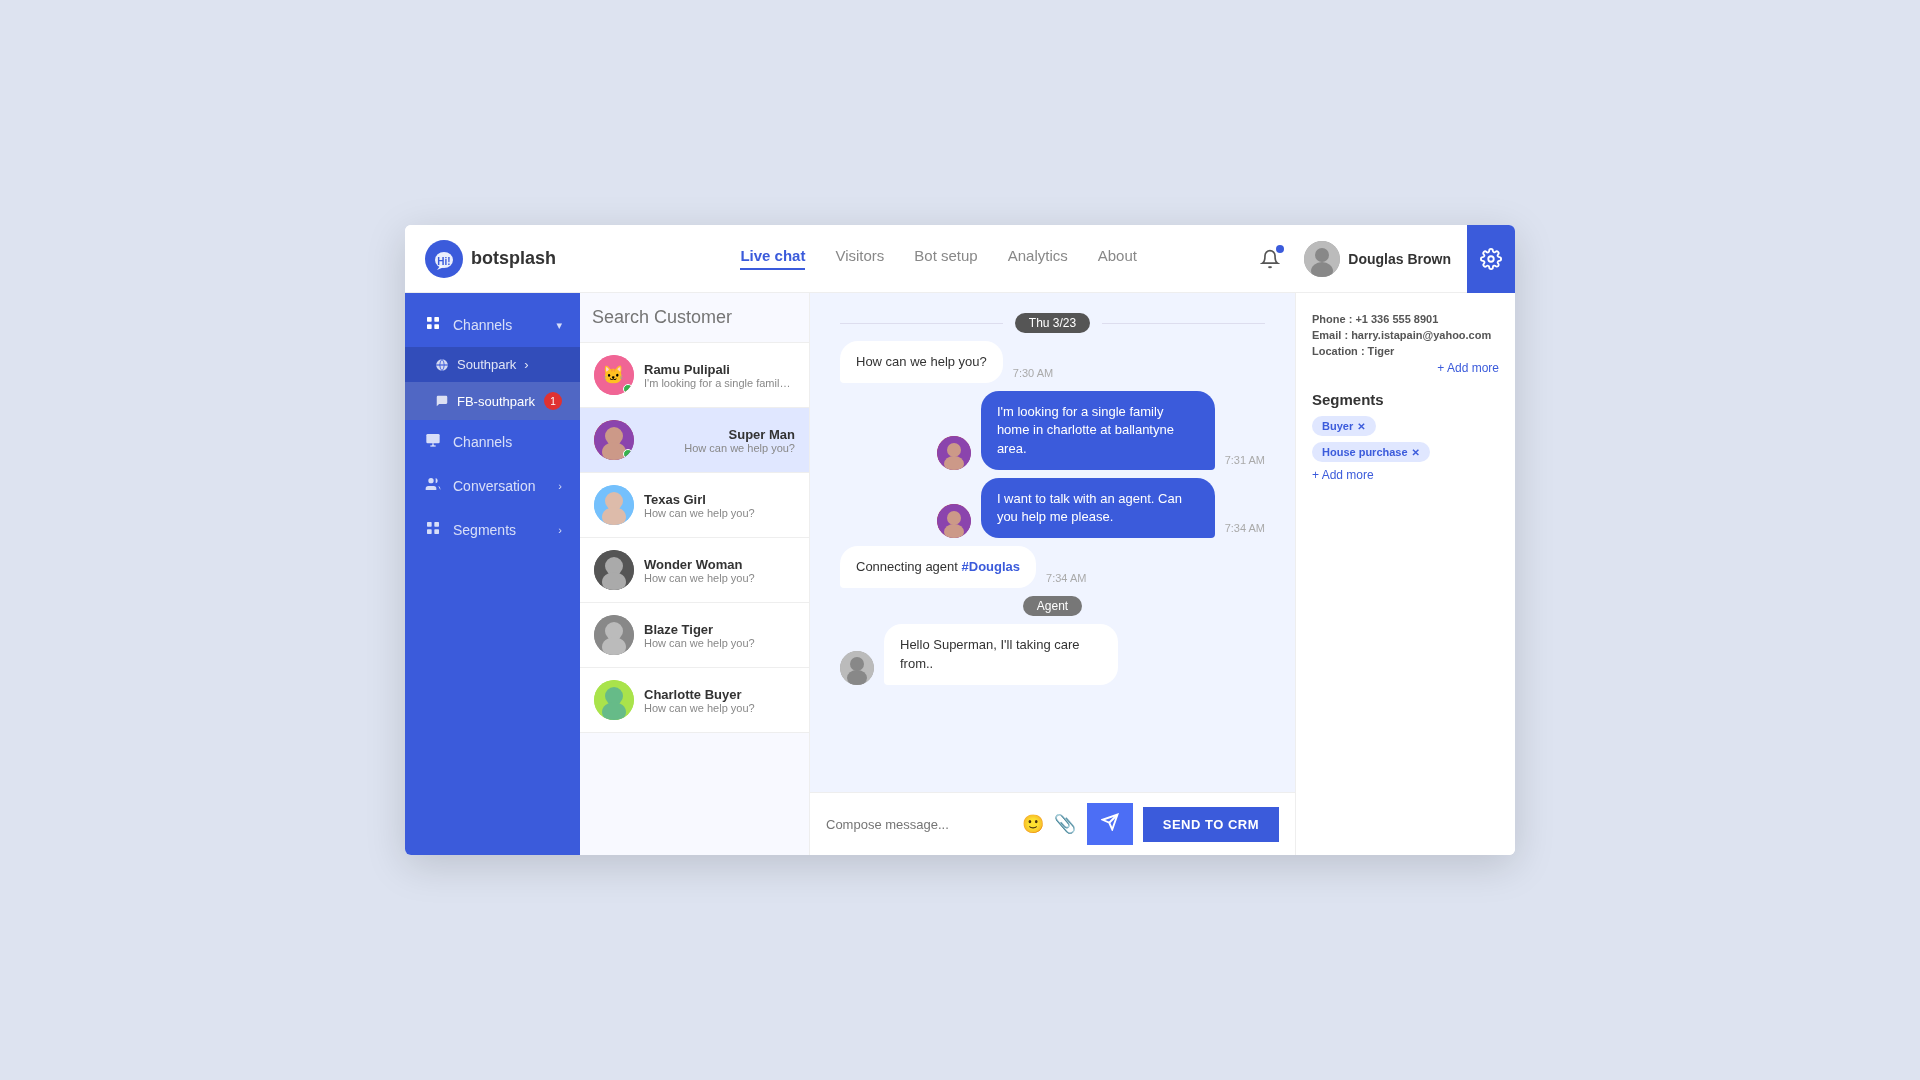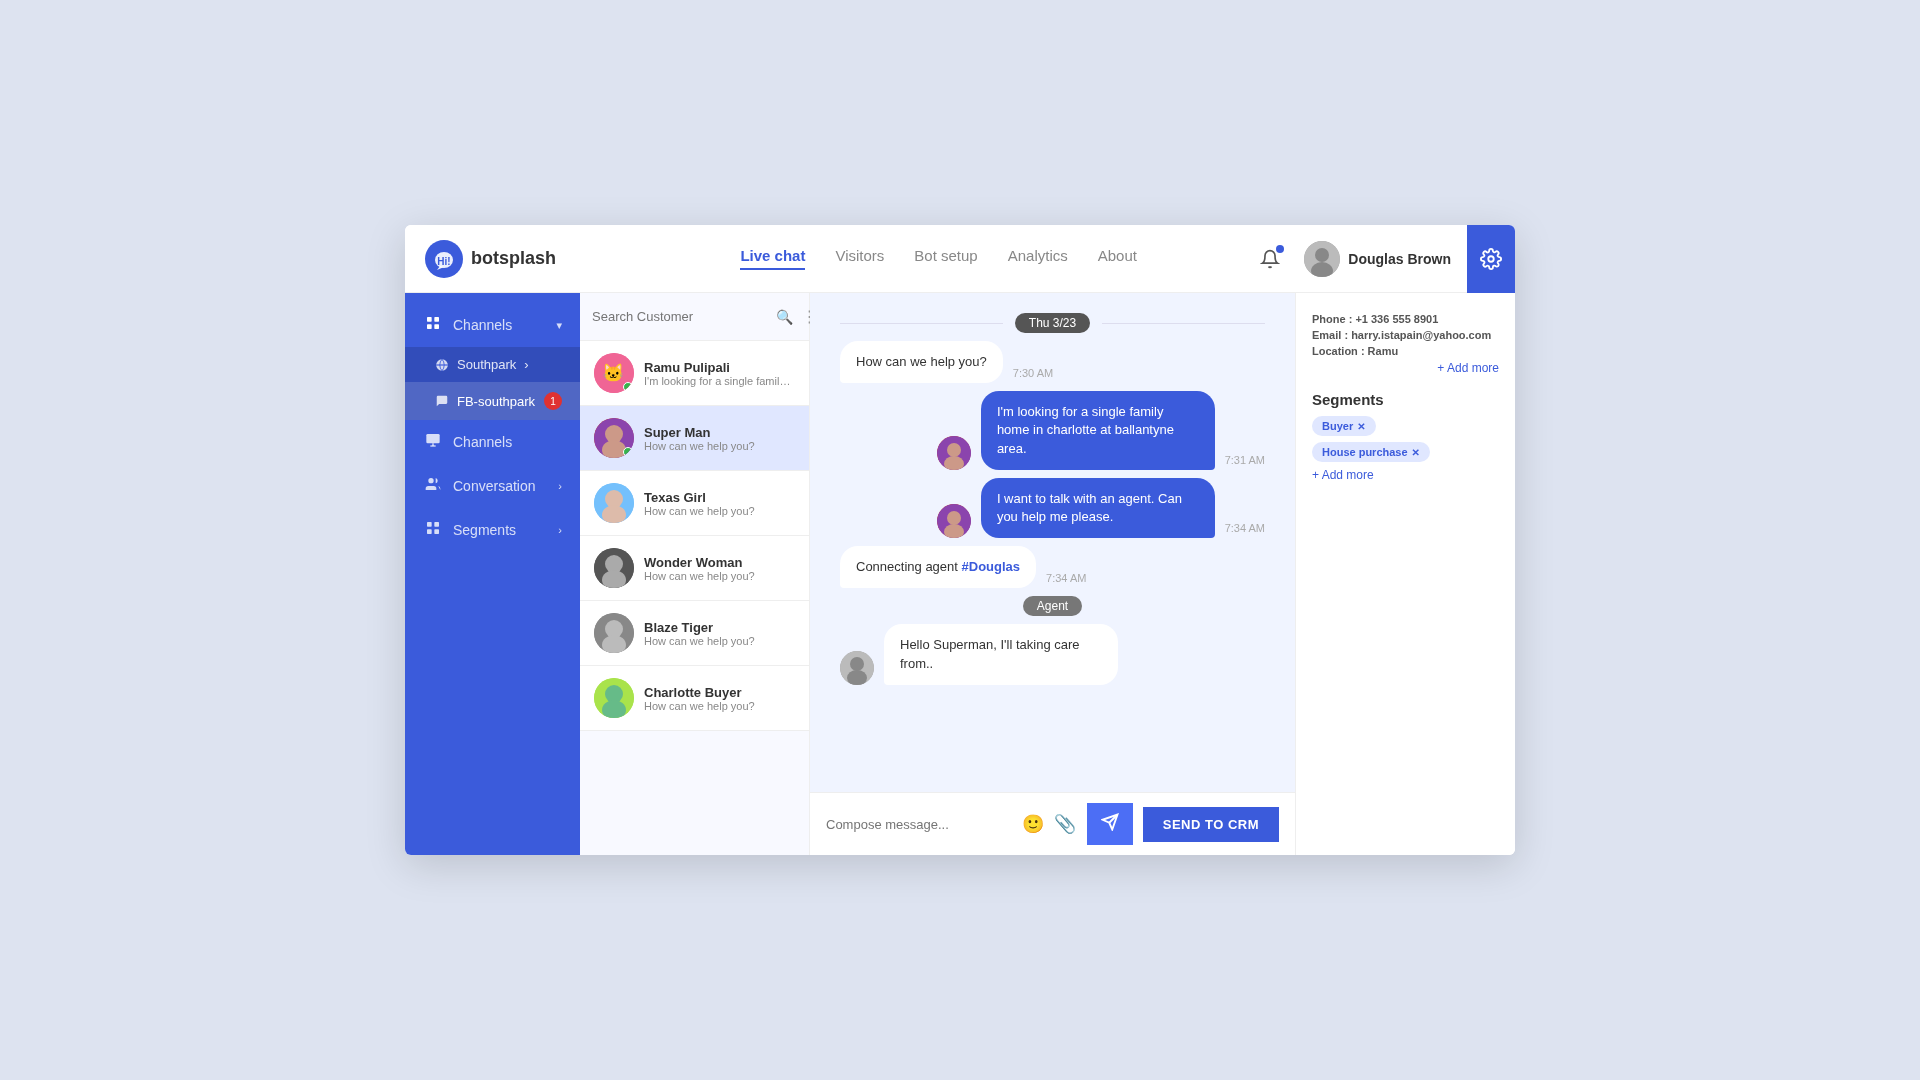--- a/index.html
+++ b/index.html
@@ -206,21 +206,21 @@
       display: flex;
       align-items: center;
       padding: 14px 12px;
       border-bottom: 1px solid #eee;
       gap: 8px;
     }
     .chat-search input {
       border: none;
       background: transparent;
       outline: none;
-      font-size: 13px;
+      font-size: 18px;
       color: #666;
       flex: 1;
     }
     .chat-search-icon {
       color: #999;
       font-size: 14px;
       cursor: pointer;
     }
     .chat-search-dots {
       color: #999;
@@ -238,20 +238,21 @@
       padding: 12px 14px;
       cursor: pointer;
       border-bottom: 1px solid #eee;
       background: #fff;
     }
     .chat-item:hover, .chat-item.active {
       background: #e8edff;
     }
     .chat-item.active {
       background: #e0e7ff;
+      text-align: right;
     }
     .chat-avatar {
       width: 40px;
       height: 40px;
       border-radius: 50%;
       flex-shrink: 0;
       position: relative;
       overflow: hidden;
       background: #ccc;
       display: flex;
@@ -811,21 +812,21 @@
 
     <div class="right-panel">
       <div class="contact-details">
         <div class="contact-detail-row">
           <span>Phone : </span><span>+1 336 555 8901</span>
         </div>
         <div class="contact-detail-row">
           <span>Email : </span><span>harry.istapain@yahoo.com</span>
         </div>
         <div class="contact-detail-row">
-          <span>Location : </span><span>Ramu</span>
+          <span>Location : </span><span>Tiger</span>
         </div>
         <div class="add-more-link">+ Add more</div>
       </div>
       <div class="segments-area">
         <div class="section-title">Segments</div>
         <div class="segment-tags">
           <div class="segment-tag">
             <span>Buyer</span>
             <span class="x">✕</span>
           </div>

